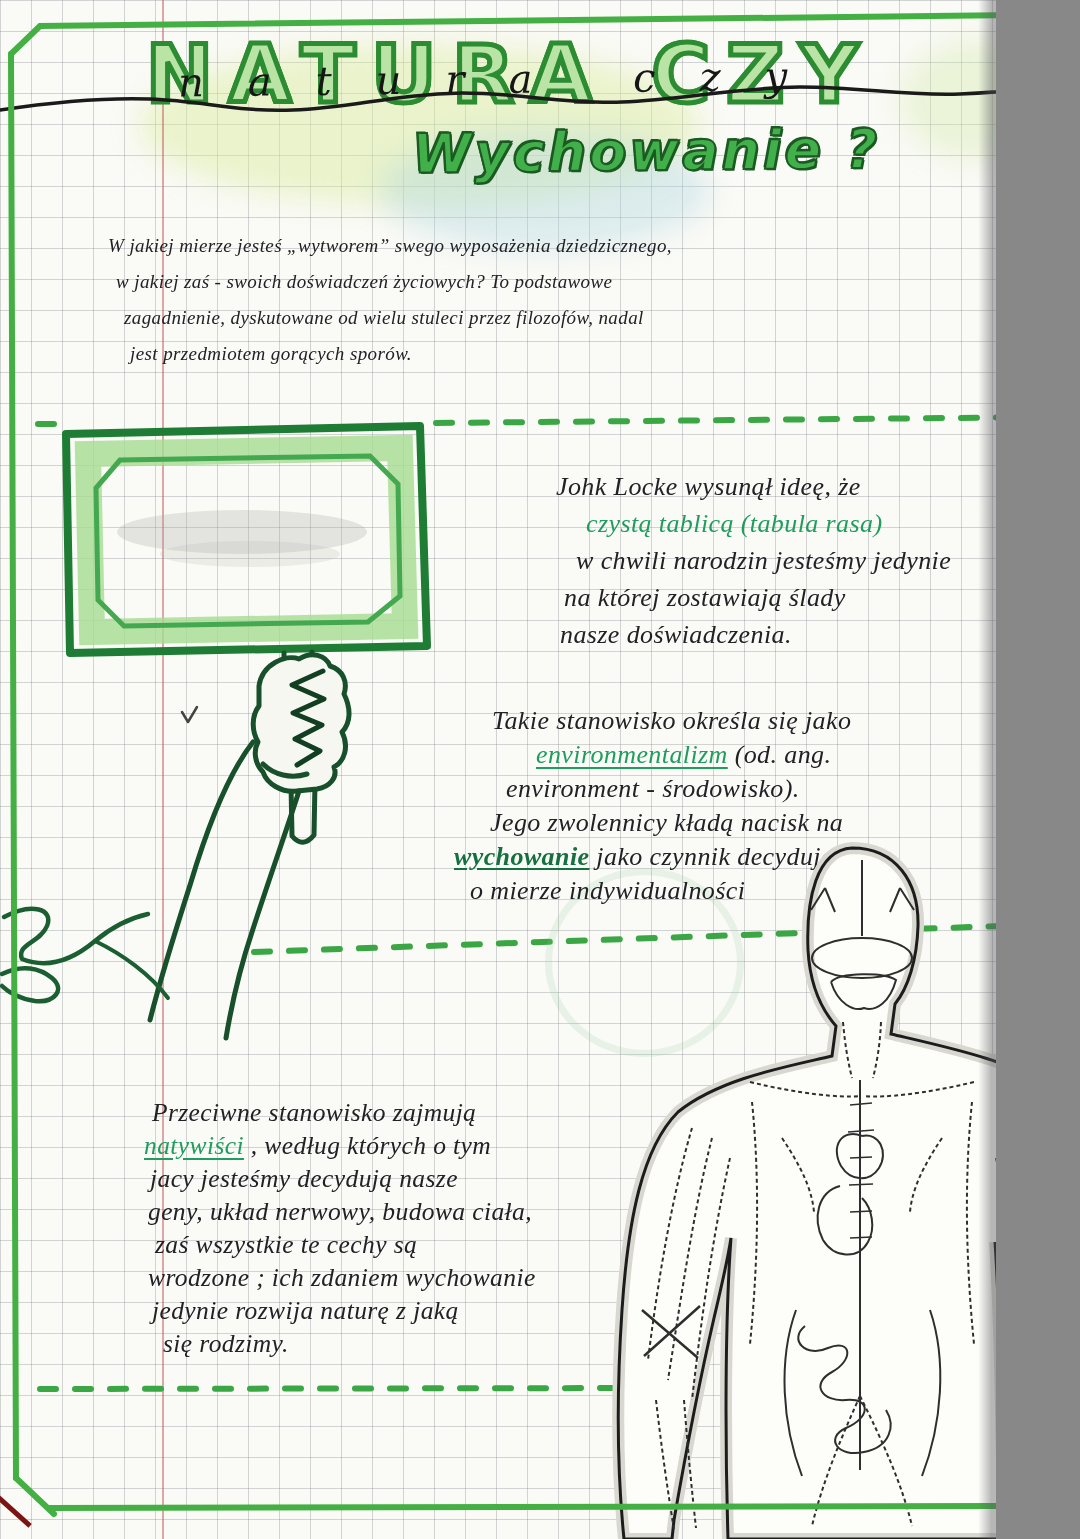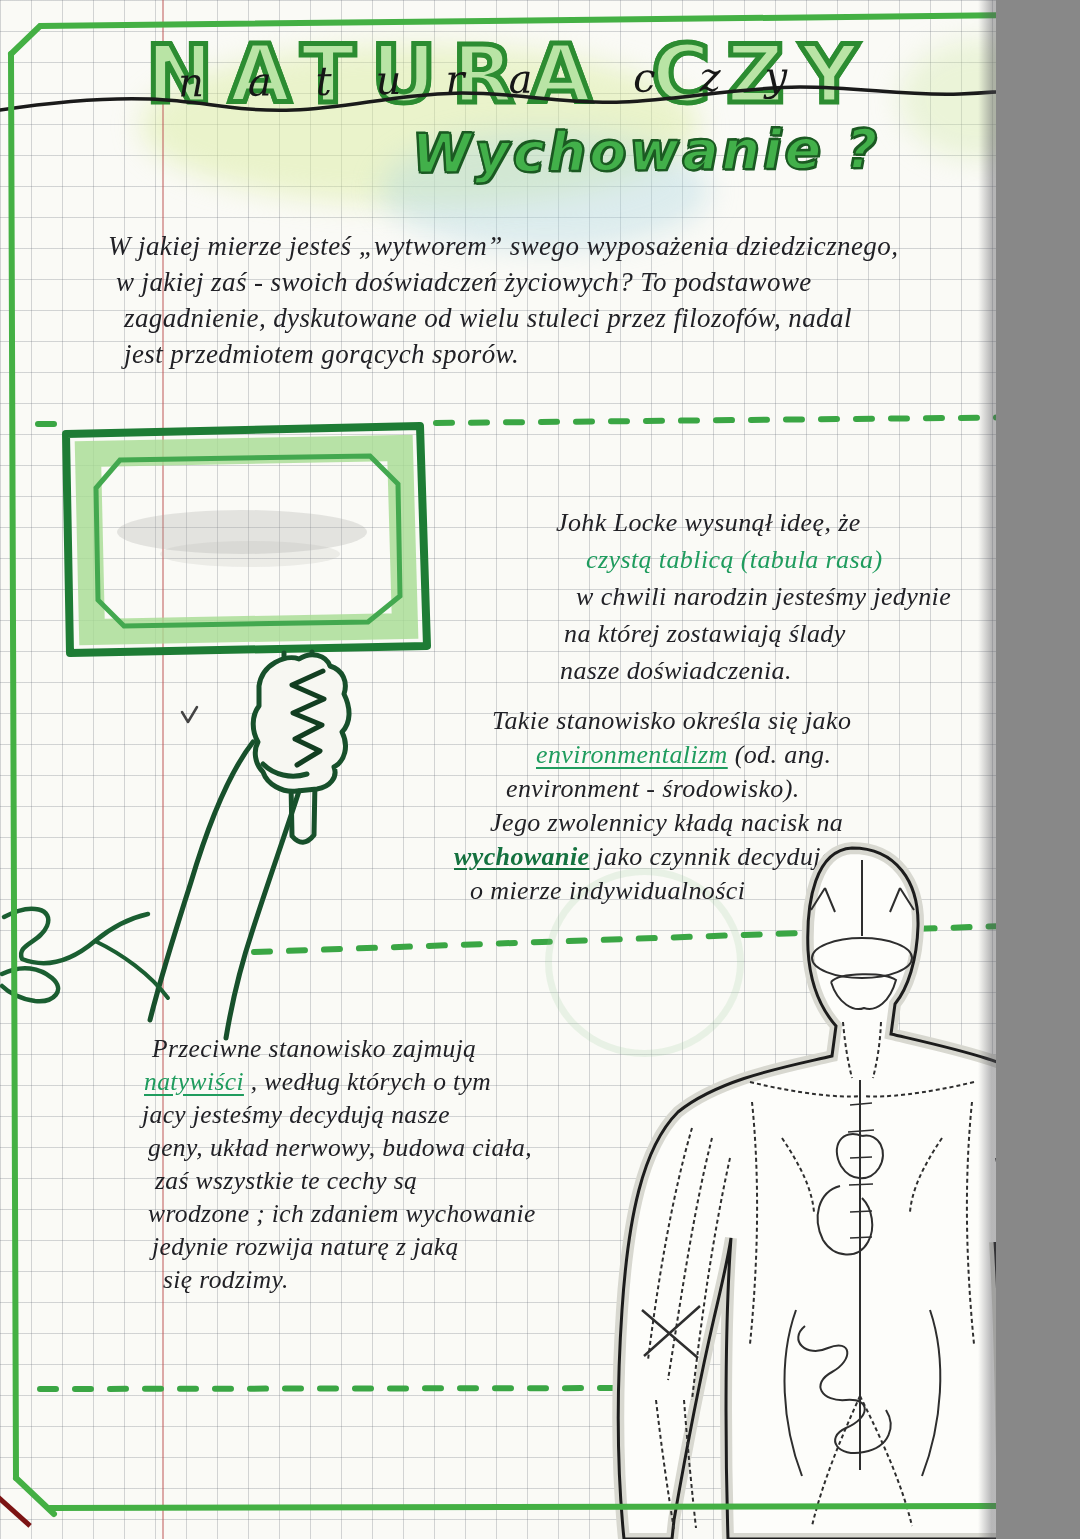--- a/index.html
+++ b/index.html
@@ -15,24 +15,24 @@
   .abs{position:absolute;}
   
   .red-margin{left:162px;top:0;bottom:0;width:2px;background:rgba(190,85,85,.50);z-index:1;}
   
   .blob{border-radius:50%;filter:blur(14px);z-index:0;}
   
   .dash-svg{left:0;top:0;z-index:2;}
   
   .hand{font-style:italic;color:#212126;letter-spacing:.4px;z-index:3;}
   .hand div{white-space:nowrap;}
-  .intro{left:108px;top:228px;font-size:27px;line-height:36px;}
-  .locke{left:548px;top:504px;font-size:26px;line-height:37px;}
+  .intro{left:108px;top:228px;font-size:19px;line-height:36px;}
+  .locke{left:548px;top:468px;font-size:26px;line-height:37px;}
   .env{left:448px;top:704px;font-size:26px;line-height:34px;}
-  .nat{left:138px;top:1032px;font-size:25.5px;line-height:33px;}
+  .nat{left:138px;top:1096px;font-size:25.5px;line-height:33px;}
   .g{color:#1f9c5e;}
   .gu{color:#1f9c5e;text-decoration:underline;text-underline-offset:4px;}
   .gd{color:#14713f;font-weight:bold;text-decoration:underline;text-underline-offset:3px;}
   
   .title-bubble{
     left:146px;top:28px;z-index:3;
     font-family:"DejaVu Sans", sans-serif;font-weight:800;font-size:80px;letter-spacing:16px;
     color:#b9e4a5;-webkit-text-stroke:5px #2c8c31;
     text-shadow:2px 2px 0 #2c8c31,-2px -2px 0 #2c8c31,2px -2px 0 #2c8c31,-2px 2px 0 #2c8c31;
     white-space:nowrap;
@@ -87,21 +87,21 @@
   <svg class="abs wavy" width="1080" height="140">
     <path d="M0,110 C40,104 95,97 150,99 C205,101 235,112 293,110 C351,108 395,94 462,93 C520,93 562,104 622,102 C682,100 730,88 800,87 C862,87 902,96 960,94 C1012,92 1042,87 1063,85" fill="none" stroke="#1a1a1a" stroke-width="3.5" stroke-linecap="round"></path>
   </svg>
   <div class="abs title-script">natura czy</div>
   <div class="abs subtitle">Wychowanie ?</div>
 
   <div class="abs hand intro">
     <div>W jakiej mierze jesteś „wytworem” swego wyposażenia dziedzicznego,</div>
     <div style="margin-left:8px">w jakiej zaś - swoich doświadczeń życiowych? To podstawowe</div>
     <div style="margin-left:16px">zagadnienie, dyskutowane od wielu stuleci przez filozofów, nadal</div>
-    <div style="margin-left:16px">jest przedmiotem gorących sporów.</div>
+    <div style="margin-left:22px">jest przedmiotem gorących sporów.</div>
   </div>
 
   <div class="abs hand locke">
     <div style="margin-left:8px">Johk Locke wysunął ideę, że</div>
     <div style="margin-left:38px"><span class="g">czystą tablicą (tabula rasa)</span></div>
     <div style="margin-left:28px">w chwili narodzin jesteśmy jedynie</div>
     <div style="margin-left:16px">na której zostawiają ślady</div>
     <div style="margin-left:12px">nasze doświadczenia.</div>
   </div>
 
@@ -110,21 +110,21 @@
     <div style="margin-left:88px"><span class="gu">environmentalizm</span><span> (od. ang.</span></div>
     <div style="margin-left:58px">environment - środowisko).</div>
     <div style="margin-left:42px">Jego zwolennicy kładą nacisk na</div>
     <div style="margin-left:6px"><span class="gd">wychowanie</span><span> jako czynnik decydujący</span></div>
     <div style="margin-left:22px">o mierze indywidualności</div>
   </div>
 
   <div class="abs hand nat">
     <div style="margin-left:14px">Przeciwne stanowisko zajmują</div>
     <div style="margin-left:6px"><span class="gu">natywiści</span><span> , według których o tym</span></div>
-    <div style="margin-left:4px">jacy jesteśmy decydują nasze</div>
+    <div style="margin-left:12px">jacy jesteśmy decydują nasze</div>
     <div style="margin-left:10px">geny, układ nerwowy, budowa ciała,</div>
     <div style="margin-left:17px">zaś wszystkie te cechy są</div>
     <div style="margin-left:10px">wrodzone ; ich zdaniem wychowanie</div>
     <div style="margin-left:14px">jedynie rozwija naturę z jaką</div>
     <div style="margin-left:25px">się rodzimy.</div>
   </div>
 
   <svg class="abs sign-svg" width="440" height="640" viewBox="0 0 440 640">
     <g>
       <path d="M66,22 L420,14 L427,234 L70,241 Z" fill="none" stroke="#1e7c35" stroke-width="8" stroke-linejoin="round"></path>

